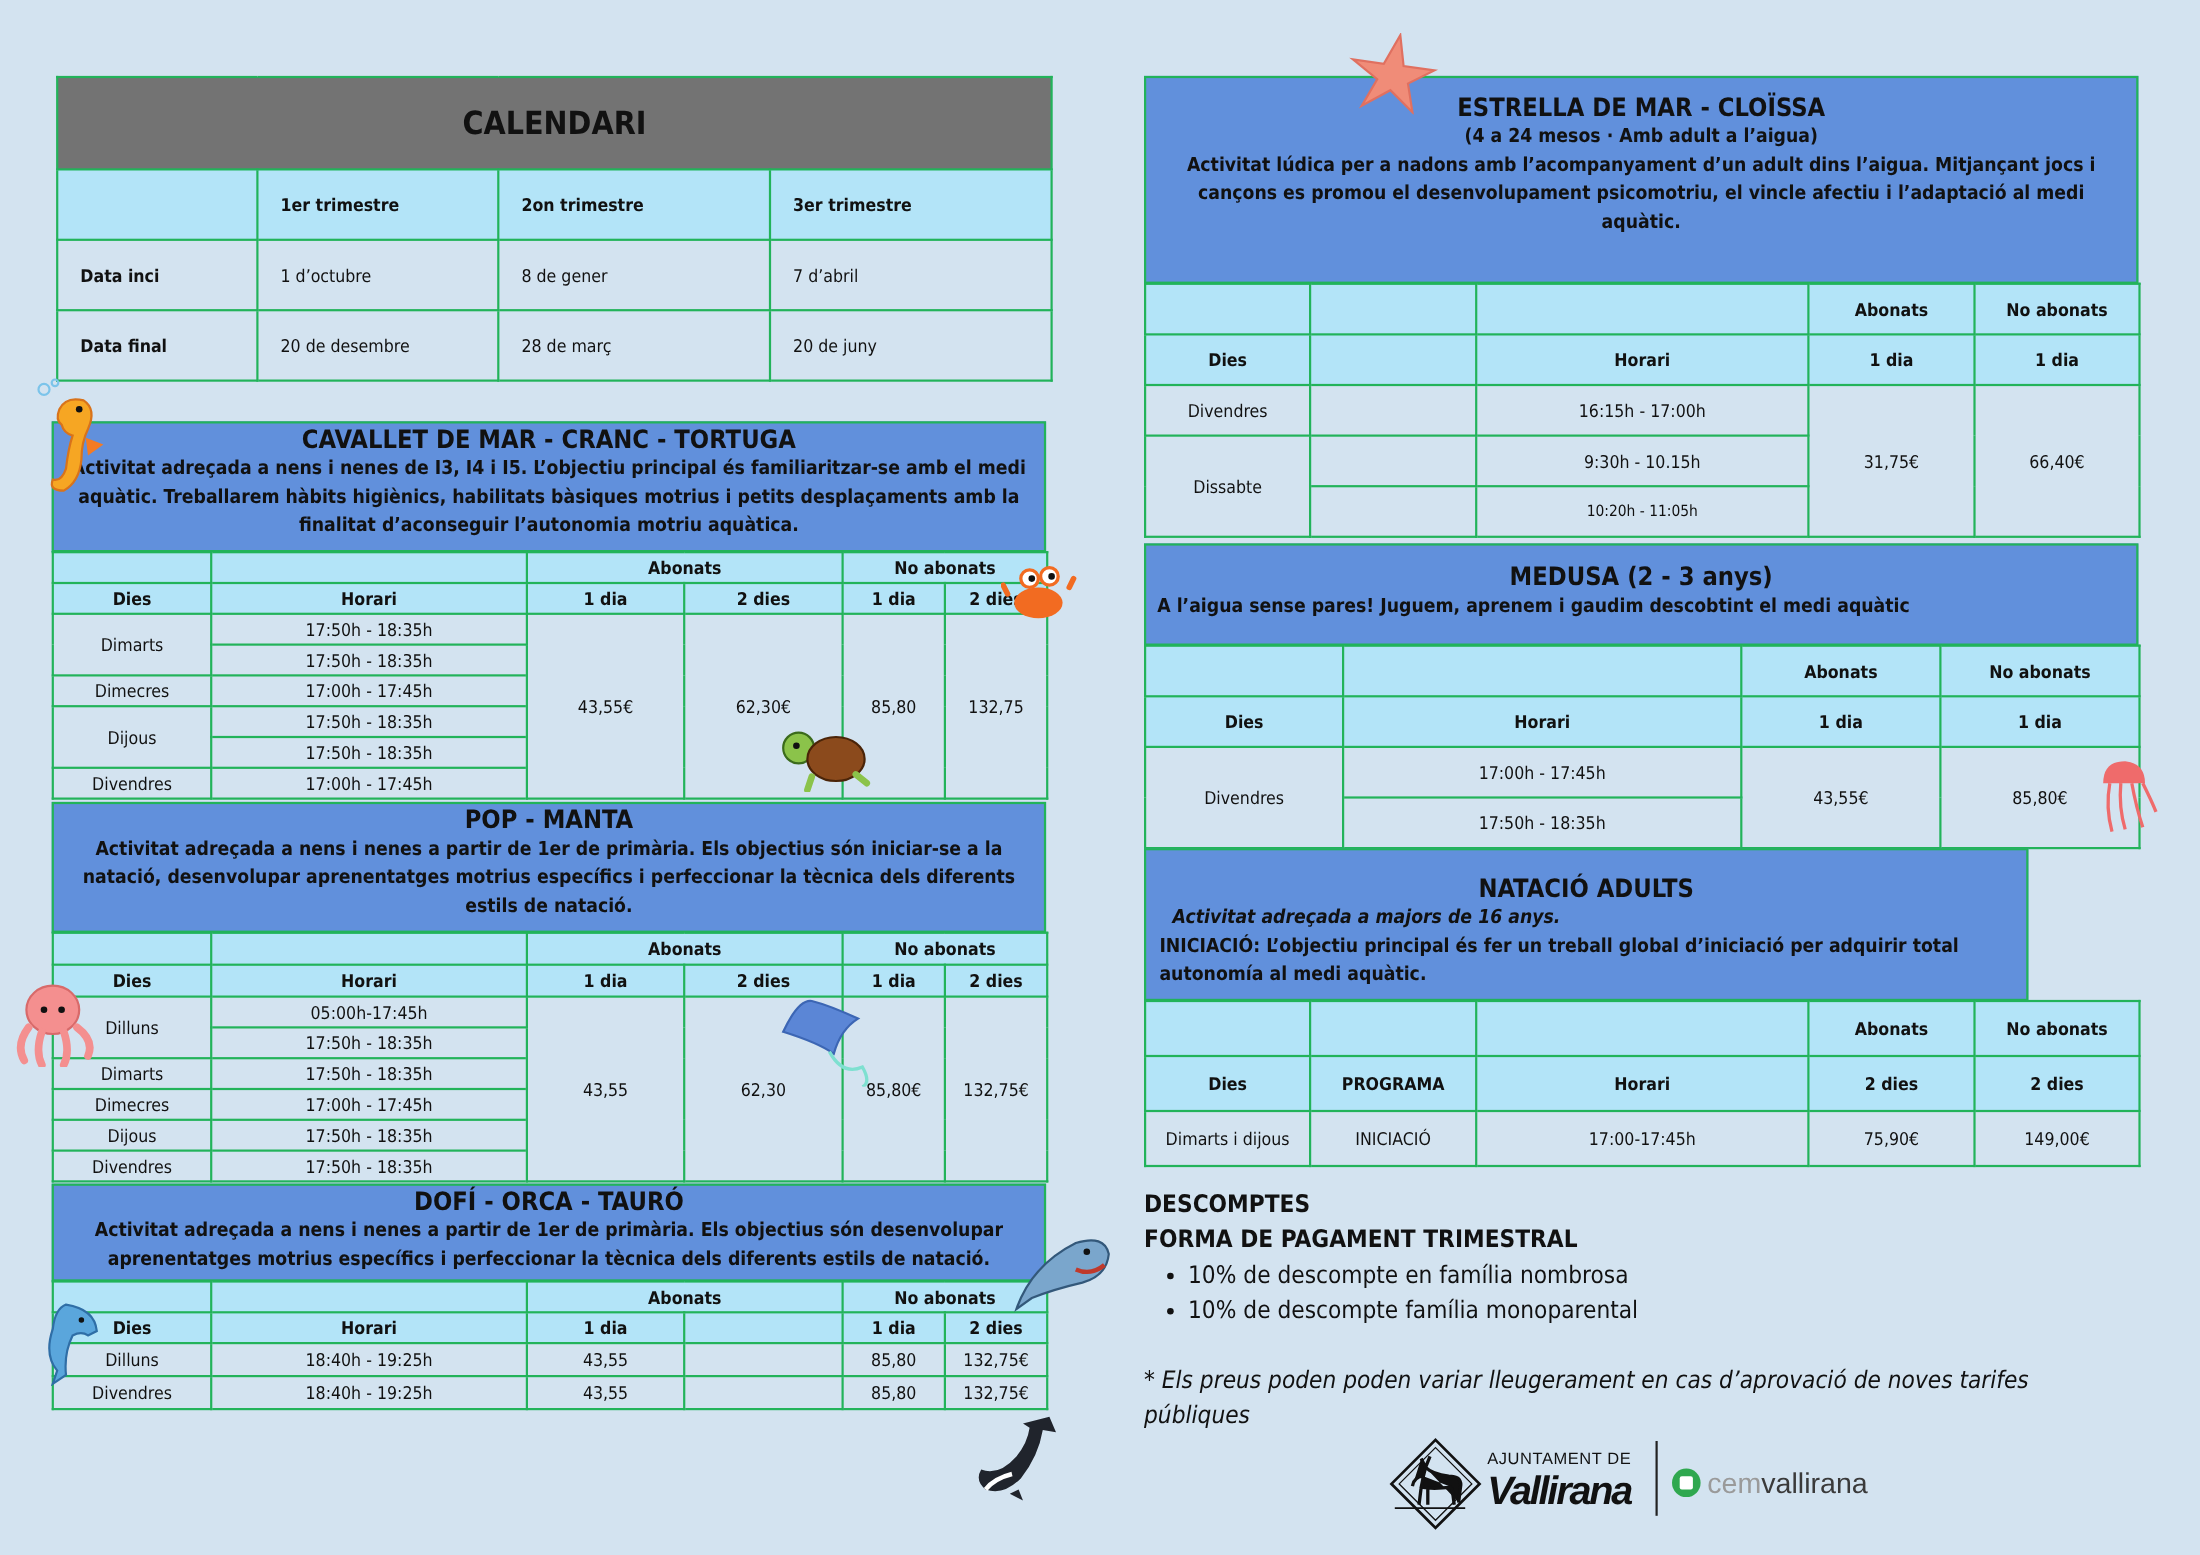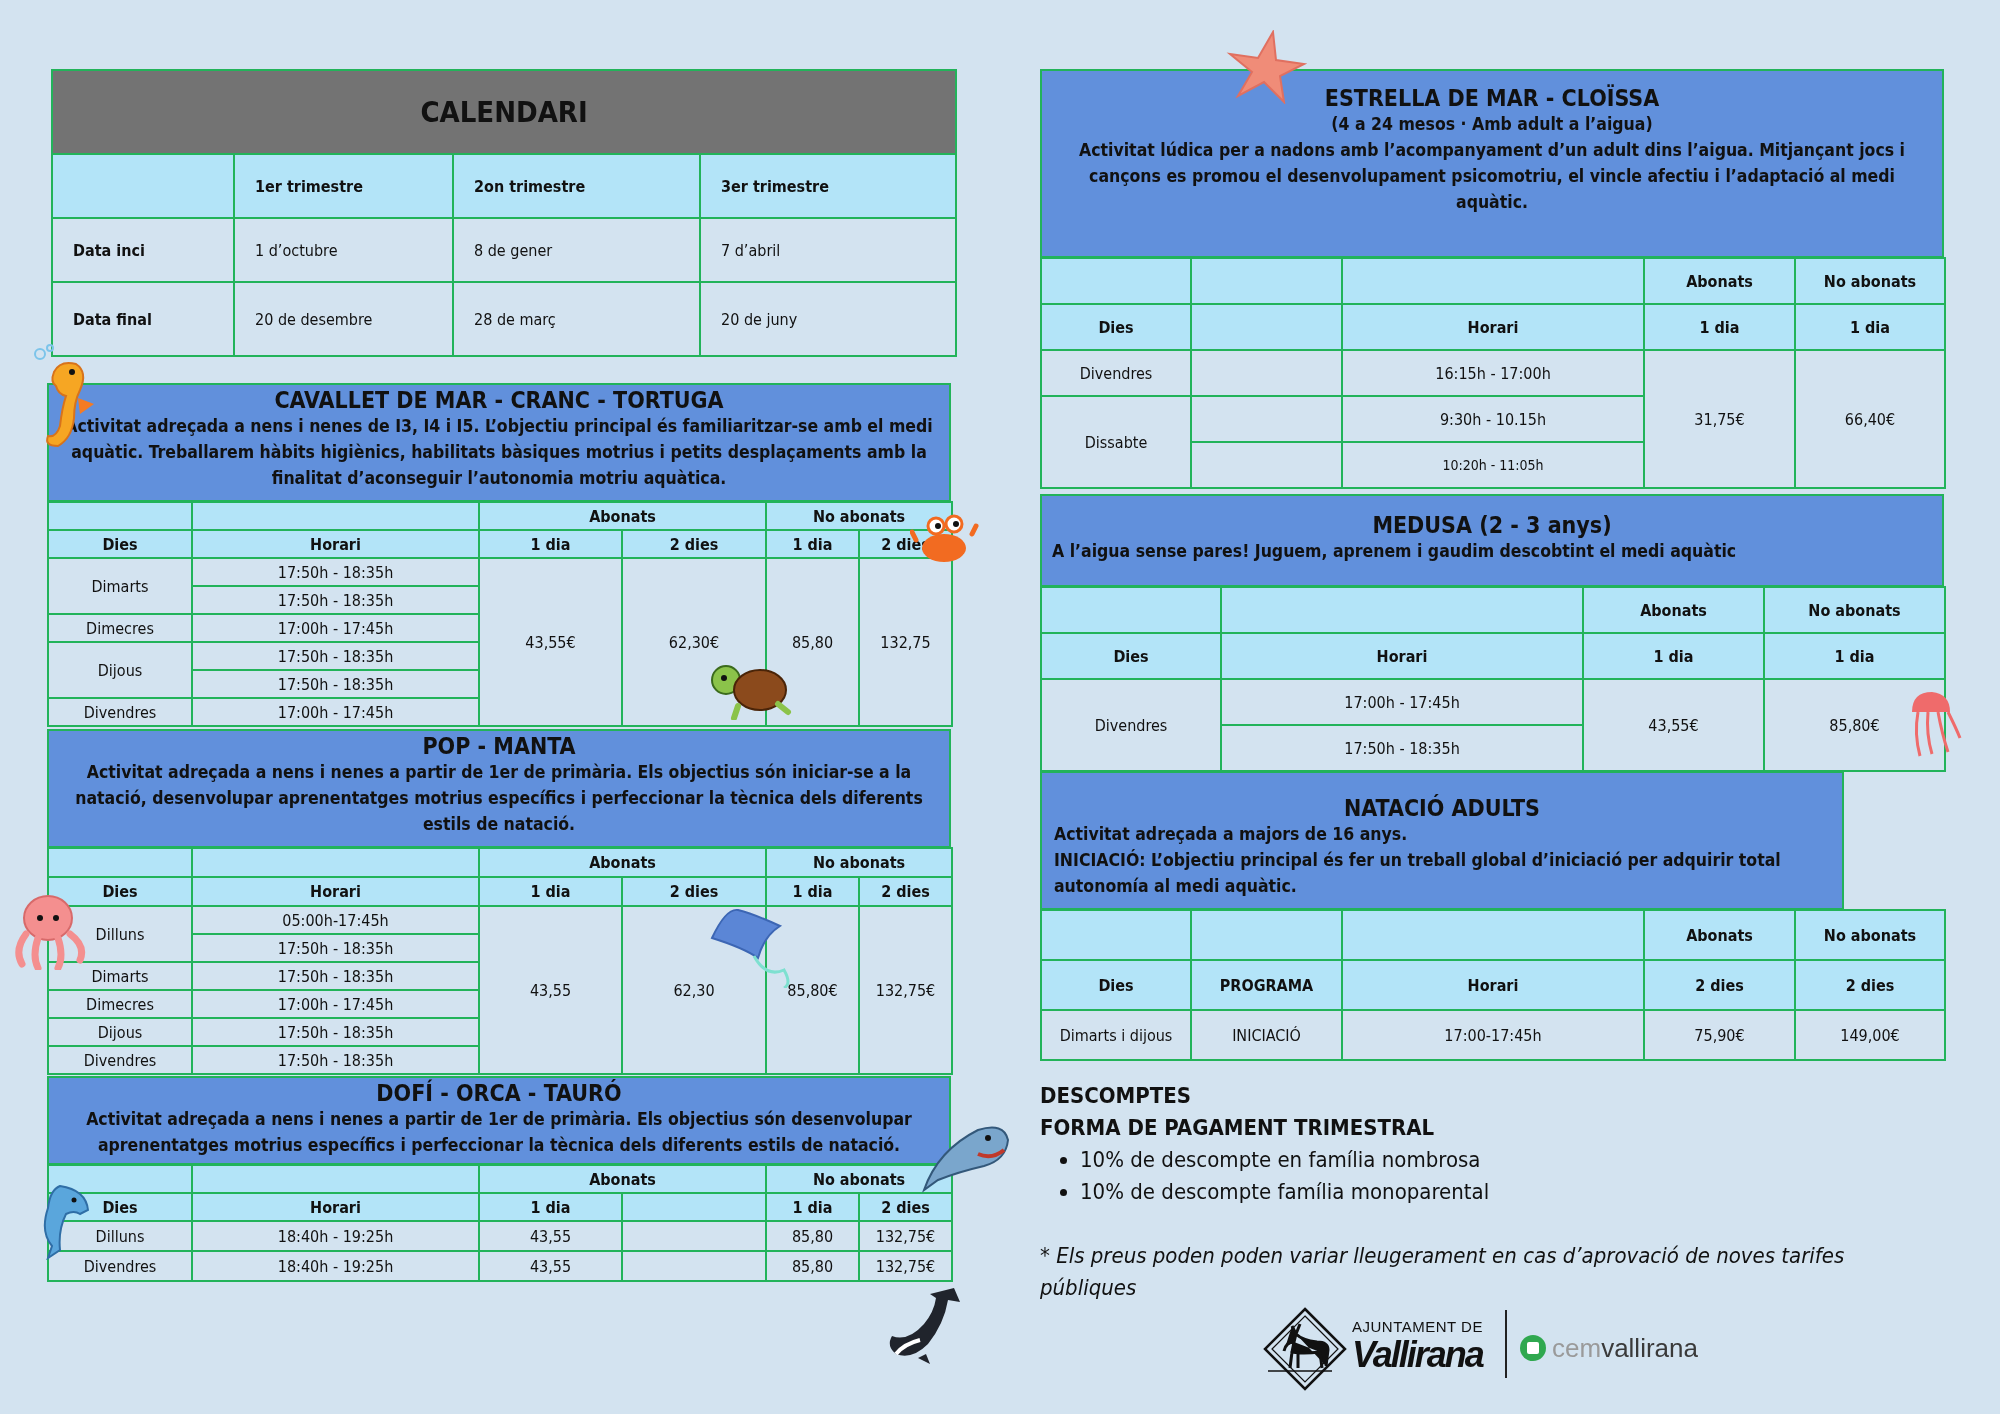--- a/index.html
+++ b/index.html
@@ -42,21 +42,21 @@
     <td class="left">1er trimestre</td>
     <td class="left">2on trimestre</td>
     <td class="left">3er trimestre</td>
   </tr>
   <tr class="body" style="height:64px">
     <td class="left" style="font-weight:bold">Data inci</td>
     <td class="left">1 d’octubre</td>
     <td class="left">8 de gener</td>
     <td class="left">7 d’abril</td>
   </tr>
-  <tr class="body" style="height:74px">
+  <tr class="body" style="height:64px">
     <td class="left" style="font-weight:bold">Data final</td>
     <td class="left">20 de desembre</td>
     <td class="left">28 de març</td>
     <td class="left">20 de juny</td>
   </tr>
 </tbody>
   </table>
 
 <div class="banner" style="left:47px; top:383px; width:904px; height:119px; padding:2px 10px;">
   <h2>CAVALLET DE MAR - CRANC - TORTUGA</h2>
@@ -308,21 +308,21 @@
     <td rowspan="2">85,80€</td>
   </tr>
   <tr style="height:46px">
         <td>17:50h - 18:35h</td>
       </tr>
   </tbody>
 </table>
 
 <div class="banner" style="left:1040px; top:771px; width:804px; height:139px; padding:22px 12px; text-align:left;">
   <h2 style="text-align:center;">NATACIÓ ADULTS</h2>
-  <p style="">Activitat adreçada a majors de 16 anys.</p>
+  <p style="font-style:italic;margin-left:12px;">Activitat adreçada a majors de 16 anys.</p>
   <p>INICIACIÓ: L’objectiu principal és fer un treball global d’iniciació per adquirir total autonomía al medi aquàtic.</p>
 </div>
 <table style="left:1040px; top:909px; width:904px;">
   <colgroup>
       <col style="width:150px">
       <col style="width:151px">
       <col style="width:302px">
       <col style="width:151px">
       <col style="width:150px">
     </colgroup>

